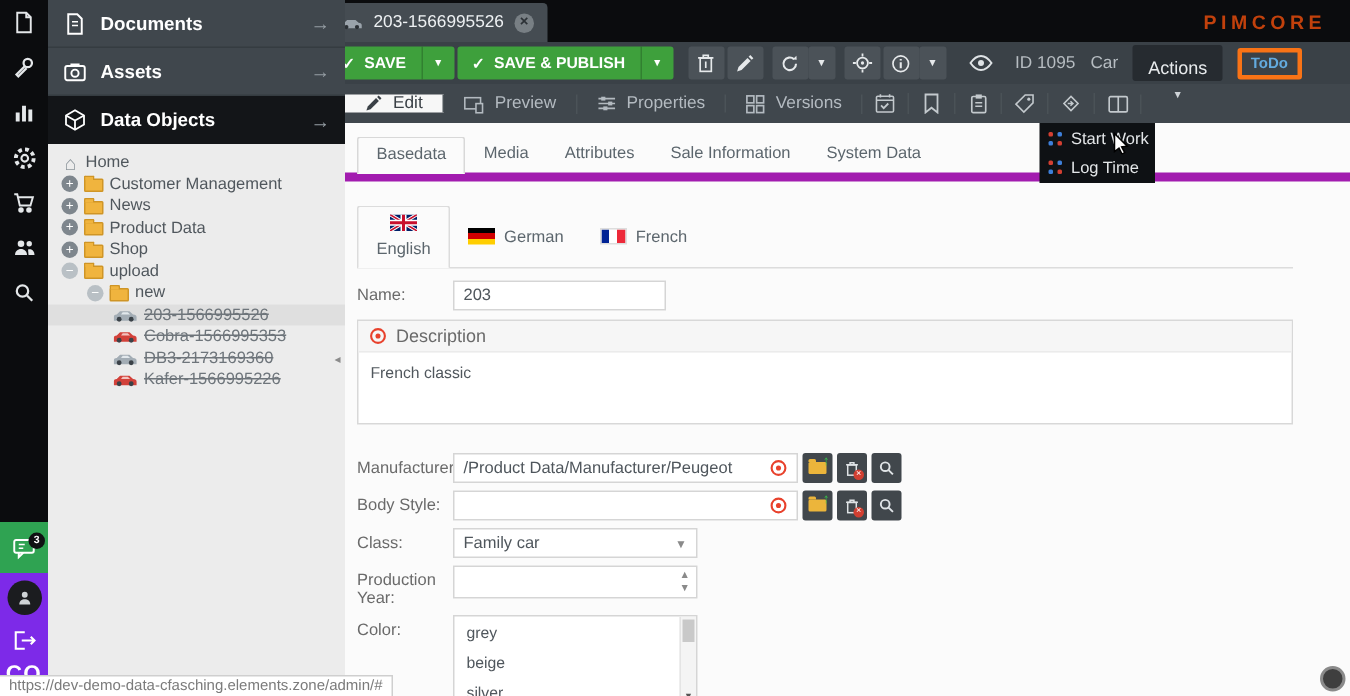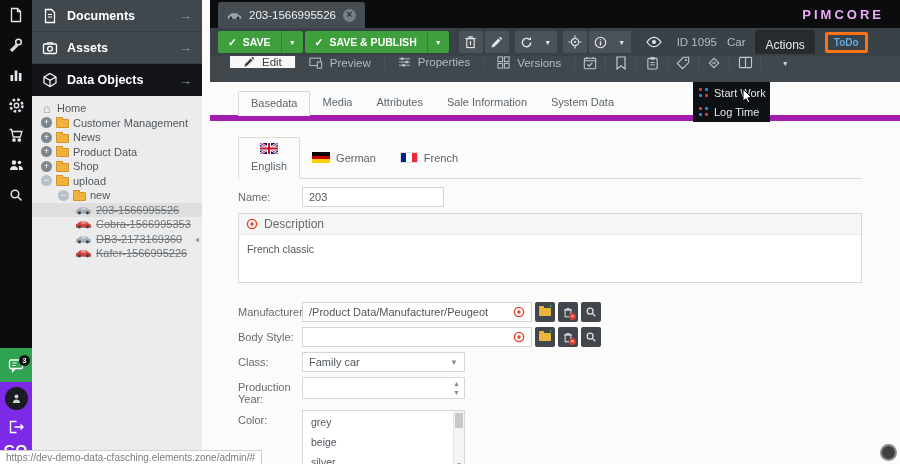--- a/index.html
+++ b/index.html
@@ -10,21 +10,21 @@
   .rail { position:absolute; left:0; top:0; width:32px; height:464px; background:#0b0c0e; z-index:4; }
   .rail-icon { width:32px; height:30px; display:flex; align-items:center; justify-content:center; }
   .rail-chat { position:absolute; left:0; top:348px; width:32px; height:34px; background:#2fa352; display:flex; align-items:center; justify-content:center; }
   .chat-badge { position:absolute; right:2px; top:7px; width:11px; height:11px; border-radius:50%; background:#101113; color:#fff; font-size:7px; font-weight:bold; display:flex; align-items:center; justify-content:center; }
   .rail-bottom { position:absolute; left:0; top:382px; width:32px; height:82px; background:#7d2ae8; display:flex; flex-direction:column; align-items:center; }
   .avatar-circle { margin-top:5px; width:23px; height:23px; border-radius:50%; background:#1b1c1f; display:flex; align-items:center; justify-content:center; }
   .rail-logout { margin-top:9px; }
   .rail-logo { margin-top:6px; color:#fff; font-weight:bold; font-size:15px; letter-spacing:1px; }
 
   
-  .panel { position:absolute; left:32px; top:0; width:170px; height:464px; background:#ececec; z-index:3; }
+  .panel { position:absolute; left:32px; top:0; width:198px; height:464px; background:#ececec; z-index:3; }
   .acc { height:32px; background:#40474d; border-bottom:1px solid #353c41; display:flex; align-items:center; gap:9px; padding:0 10px; color:#fff; font-size:12.5px; font-weight:bold; }
   .acc.dark { background:#131518; border-bottom:none; }
   .acc .arr { margin-left:auto; color:#959da3; font-size:13px; font-weight:normal; }
 
   .tree { padding-top:5px; font-size:11px; color:#50575d; }
   .trow { height:14.5px; display:flex; align-items:center; gap:4px; padding-left:9px; white-space:nowrap; }
   .trow.sel { background:#dfdfdf; }
   .strike { text-decoration:line-through; color:#6e757b; }
   .toggle { width:11px; height:11px; border-radius:50%; color:#fff; font-size:9px; line-height:10px; text-align:center; flex:none; }
   .toggle.plus { background:#7e868d; }
@@ -33,36 +33,36 @@
   .folder:before { content:""; position:absolute; left:-1px; top:-3px; width:5px; height:2px; background:#f0b43e; border:1px solid #cf9526; border-bottom:none; border-radius:1px 1px 0 0; }
   .home-glyph { color:#8d969c; font-size:13px; width:12px; text-align:center; }
   .ind1 { padding-left:26px; } .ind2 { padding-left:43px; }
   .collapse-handle { position:absolute; right:0; top:228px; width:7px; height:22px; color:#8b8b8b; font-size:8px; display:flex; align-items:center; }
 
   
   .main { position:absolute; left:210px; top:0; width:690px; height:464px; }
   .tabstrip { position:relative; height:28px; background:#0b0c0e; display:flex; align-items:flex-end; }
   .etab { margin-left:8px; height:26px; background:#454c52; border-radius:3px 3px 0 0; display:flex; align-items:center; gap:7px; padding:0 9px; color:#eef1f3; font-size:11.5px; }
   .etab-close { width:13px; height:13px; border-radius:50%; background:#787f84; color:#2c3136; font-size:10px; font-weight:bold; line-height:12px; text-align:center; }
-  .logo { position:absolute; right:16px; top:7px; color:#f0abfc; font-weight:bold; font-size:13px; letter-spacing:3px; }
+  .logo { position:absolute; right:16px; top:7px; color:#c2410c; font-weight:bold; font-size:13px; letter-spacing:3px; }
 
   .toolbar { height:28px; background:#3a4147; display:flex; align-items:center; padding-left:8px; }
   .btn-green { display:flex; height:22px; border-radius:2px; overflow:hidden; background:#3ea03c; color:#fff; font-size:10.5px; font-weight:bold; align-items:stretch; }
   .btn-green .m { display:flex; align-items:center; gap:6px; padding:0 10px; }
   .btn-green .c { display:flex; align-items:center; padding:0 7px; border-left:1px solid rgba(0,0,0,.2); font-size:7px; }
   .ibtn { width:24px; height:22px; background:#4b5258; border-radius:2px; color:#e6e9eb; display:flex; align-items:center; justify-content:center; flex:none; }
   .ibtn.caret { width:18px; font-size:7px; }
   .sp6 { width:6px; flex:none; } .sp2 { width:2px; flex:none; } .sp10 { width:10px; flex:none; }
   .eye-plain { width:26px; display:flex; align-items:center; justify-content:center; }
   .tool-text { color:#b6bcc1; font-size:11.5px; white-space:nowrap; }
   .actions-btn { height:24px; background:#262b30; border-radius:2px; display:flex; align-items:center; gap:8px; padding:0 10px; color:#e8ebed; font-size:12px;flex-direction:column; }
   .actions-btn .cv { font-size:7px; color:#cfd4d8; }
   .todo { border:3px solid #f97316; color:#63aade; font-size:10px; font-weight:bold; padding:2px 6px; border-radius:2px; }
 
-  .viewbar { height:26px; background:#40474d; display:flex; align-items:flex-start; padding-left:20px; }
+  .viewbar { height:26px; background:#40474d; display:flex; align-items:center; padding-left:20px; }
   .vtab { display:flex; align-items:center; gap:7px; padding:0 13px; color:#b3bac0; font-size:11.5px; border-right:1px solid #4b5358; }
   .vtab.active { background:#f7f7f7; color:#3a4046; }
   .vicon { width:31px; display:flex; align-items:center; justify-content:center; border-right:1px solid #4a5257; }
 
   
   .menu { position:absolute; left:483px; top:82px; width:77px; background:#0e1114; z-index:8; padding:1px 0; }
   .mitem { display:flex; align-items:center; gap:6px; height:19px; padding-left:6px; color:#e3e6e8; font-size:11px; }
   .dots { position:relative; width:9px; height:9px; flex:none; }
   .dots i { position:absolute; width:3px; height:3px; border-radius:1px; }
   .dots .tl { left:0; top:0; background:#d23f31; } .dots .tr { right:0; top:0; background:#3d7fd9; }

